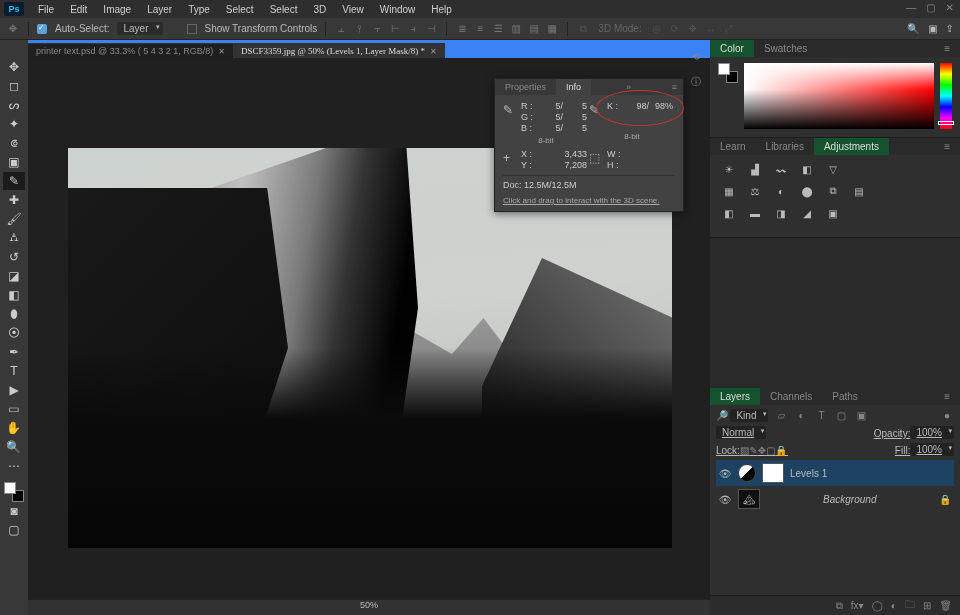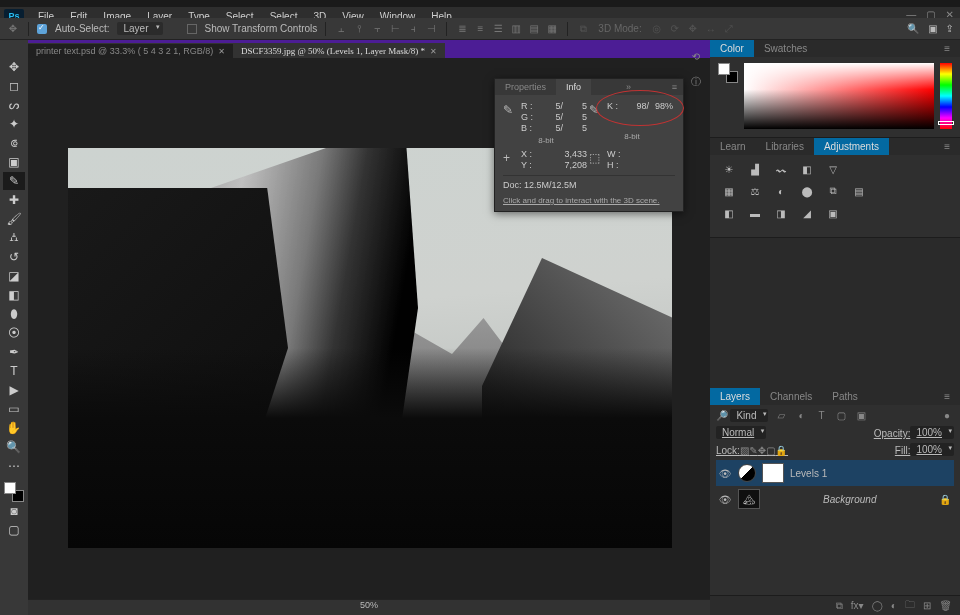--- a/index.html
+++ b/index.html
@@ -1,37 +1,37 @@
 <!DOCTYPE html>
 <html><head>
 <meta charset="utf-8">
 <style>
   * { box-sizing: border-box; margin: 0; padding: 0; }
   html, body { width: 960px; height: 615px; overflow: hidden; }
   body { background: #1a1a1a; font-family: "Segoe UI", Tahoma, sans-serif; font-size: 10px; color: #b8b8b8; position: relative; }
 
   
-  .menu-bar { position: absolute; top: 7px; left: 0; right: 0; height: 18px; background: #2e2e2e; display: flex; align-items: center; padding-left: 4px; }
+  .menu-bar { position: absolute; top: 0; left: 0; right: 0; height: 18px; background: #2e2e2e; display: flex; align-items: center; padding-left: 4px; }
   .ps-logo { width: 20px; height: 14px; background: #071e31; color: #27bdf2; font-weight: bold; font-size: 9px; display: flex; align-items: center; justify-content: center; margin-right: 6px; border-radius: 2px; }
   .menu-bar .mi { padding: 2px 8px; cursor: default; font-size: 10px; color: #cfcfcf; }
   .win-ctrls { position: absolute; right: 6px; top: 2px; display: flex; gap: 10px; color: #888; font-size: 10px; }
 
   
   .options-bar { position: absolute; top: 18px; left: 0; right: 0; height: 22px; background: #383838; display: flex; align-items: center; padding: 0 6px; gap: 8px; font-size: 10px; color: #bbb; border-bottom: 1px solid #222; }
   .checkbox { width: 10px; height: 10px; background: #5ea3d9; border-radius: 2px; display: inline-block; position: relative; }
   .checkbox::after { content: "✓"; color: #fff; font-size: 8px; position: absolute; left: 1px; top: -1px; }
   .select { background: #2b2b2b; padding: 1px 14px 1px 6px; border-radius: 2px; position: relative; }
   .select::after { content: "▾"; position: absolute; right: 3px; top: 1px; font-size: 7px; }
   .opt-sep { width: 1px; height: 14px; background: #222; }
   .opt-icon { width: 14px; height: 14px; display: flex; align-items: center; justify-content: center; color: #777; font-size: 10px; }
   .align-grp { display: flex; gap: 4px; }
   .right-icons { margin-left: auto; display: flex; gap: 8px; align-items: center; }
 
   
-  .tab-bar { position: absolute; top: 40px; left: 28px; right: 250px; height: 18px; background: #4c1d95; display: flex; align-items: flex-end; font-size: 9px; }
+  .tab-bar { position: absolute; top: 40px; left: 28px; right: 250px; height: 18px; background: #3b82f6; display: flex; align-items: flex-end; font-size: 9px; }
   .tab { background: #1f1f1f; color: #888; padding: 2px 8px; display: flex; align-items: center; gap: 5px; border-top: 1px solid #333; }
   .tab.active { background: #323232; color: #ddd; font-family: Liberation Serif, serif; }
   .tab .close { font-size: 8px; color: #999; }
 
   
   .tool-column { position: absolute; top: 40px; left: 0; width: 28px; bottom: 0; background: #383838; display: flex; flex-direction: column; align-items: center; padding-top: 18px; }
   .tool { width: 22px; height: 18px; display: flex; align-items: center; justify-content: center; color: #ccc; font-size: 12px; margin-bottom: 1px; cursor: pointer; }
   .tool.sel { background: #1b1b1b; }
   .fgbg { position: relative; width: 20px; height: 20px; margin-top: 6px; }
   .fgbg .sw { position: absolute; width: 12px; height: 12px; border: 1px solid #888; }
@@ -54,21 +54,21 @@
 
   
   .right-strip { position: absolute; top: 40px; right: 250px; width: 28px; height: 80px; }
   .strip-ico { width: 22px; height: 20px; margin: 6px 3px; color: #888; display: flex; align-items: center; justify-content: center; }
 
   
   .right-stack { position: absolute; top: 40px; right: 0; width: 250px; bottom: 0; background: #2f2f2f; display: flex; flex-direction: column; }
   .panel { border-bottom: 1px solid #1c1c1c; }
   .ptabs { display: flex; background: #2a2a2a; font-size: 10px; }
   .ptab { padding: 3px 10px; color: #888; cursor: pointer; }
-  .ptab.on { background: #0369a1; color: #ddd; }
+  .ptab.on { background: #14532d; color: #ddd; }
 
   
   .color-body { height: 80px; padding: 6px 8px; display: flex; gap: 6px; }
   .color-body .fgbg { margin-top: 0; }
   .hsv { flex: 1; height: 66px; position: relative; background: linear-gradient(to bottom, rgba(255,255,255,1) 0%, rgba(255,255,255,0) 40%), linear-gradient(to top, rgba(0,0,0,1) 0%, rgba(0,0,0,0) 60%), linear-gradient(to right, #fff, #ff0000); }
   .hue { width: 12px; height: 66px; background: linear-gradient(to bottom, #f00, #ff0, #0f0, #0ff, #00f, #f0f, #f00); position: relative; }
   .hue::after { content: ""; position: absolute; left: -2px; right: -2px; bottom: 4px; height: 2px; border: 1px solid #fff; }
 
   
   .adj-body { padding: 6px 10px 10px; font-size: 10px; }

